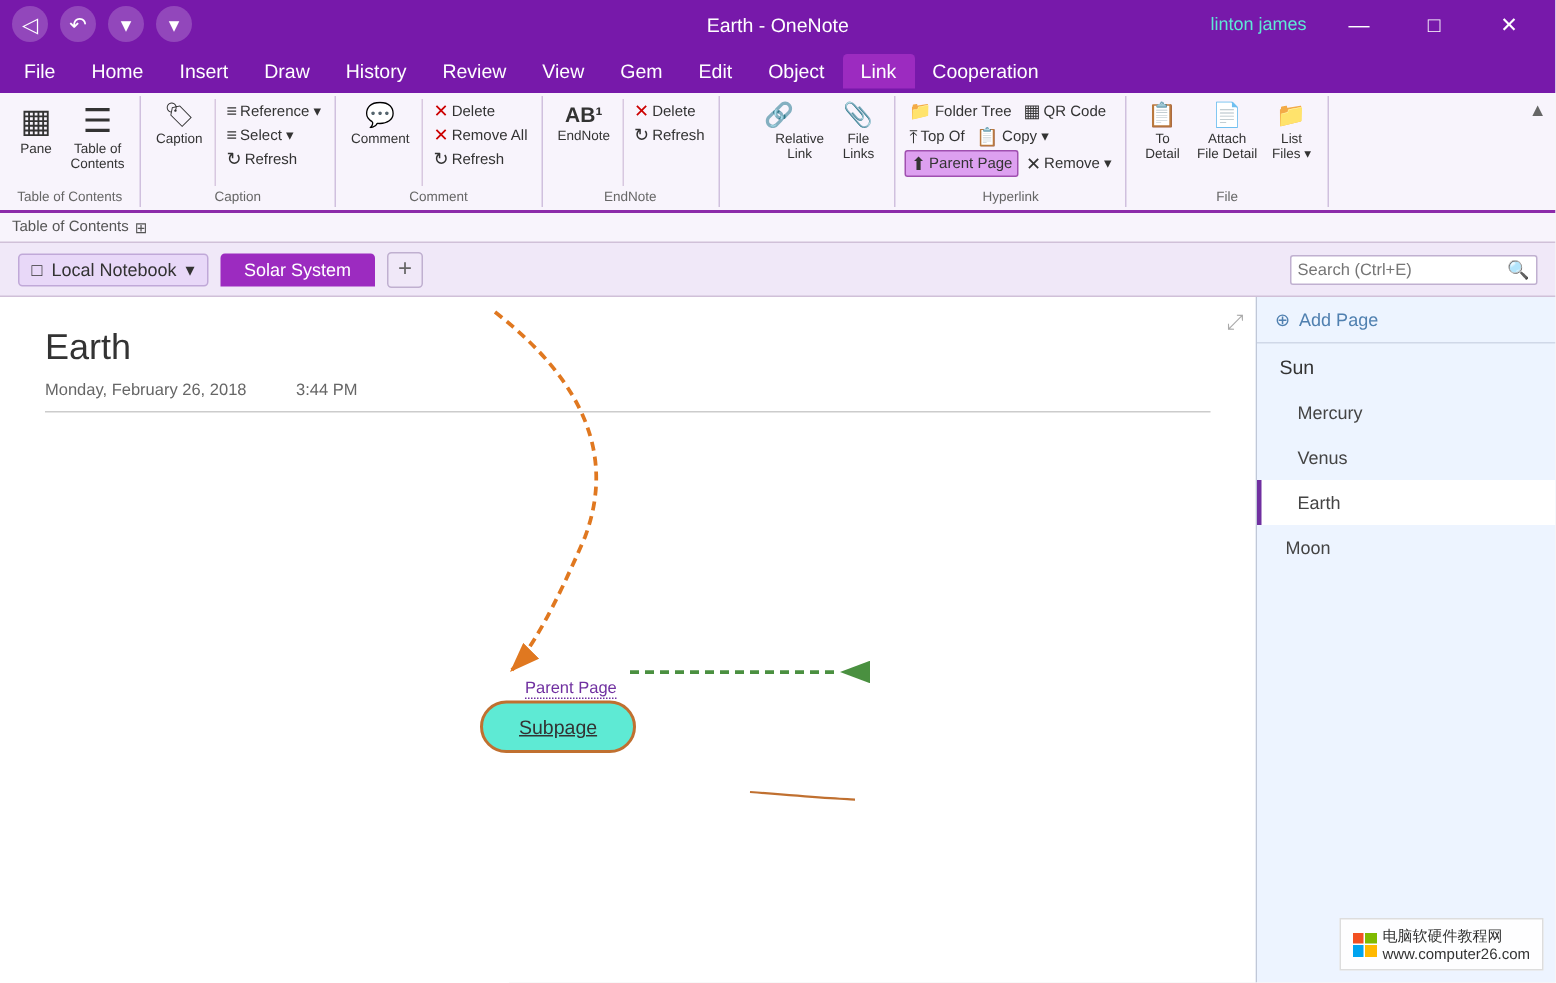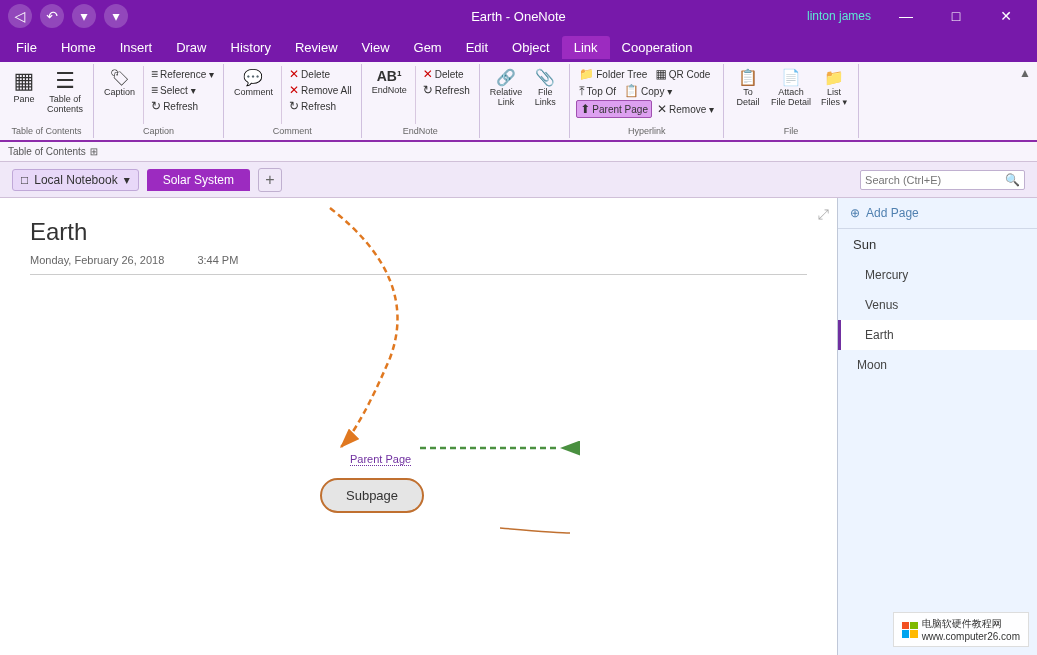--- a/index.html
+++ b/index.html
@@ -335,21 +335,21 @@
         </div>
       </div>
     </div>
     <div class="rg-label">EndNote</div>
   </div>
 
   <div class="rg">
     <div class="rg-inner">
       <div class="rbig">
         <div class="rbig-icon" style="font-size:16px;">🔗</div>
-        <span style="font-size:9px;text-align:center;">Relative<br>Link</span>
+        <span style="font-size:9px;text-align:center;margin-left:27px;">Relative<br>Link</span>
       </div>
       <div class="rbig">
         <div class="rbig-icon" style="font-size:16px;">📎</div>
         <span style="font-size:9px;text-align:center;">File<br>Links</span>
       </div>
     </div>
     <div class="rg-label"></div>
   </div>
 
   <div class="rg" style="min-width:150px;">
@@ -449,21 +449,21 @@
         </marker>
       </defs>
 
       <path d="M 330 10 Q 420 80 390 160 Q 360 230 340 250" stroke="#e07820" stroke-width="2.5" fill="none" stroke-dasharray="6,4" marker-end="url(#arrowhead-orange)"></path>
 
       <path d="M 420 250 L 560 250" stroke="#4a9040" stroke-width="2.5" fill="none" stroke-dasharray="6,4" marker-end="url(#arrowhead-green)"></path>
     </svg>
 
     <div style="position:absolute;top:255px;left:350px;font-size:11px;color:#7030a0;border-bottom:1px dotted #7030a0;">Parent Page</div>
 
-    <div style="position:absolute;bottom:142px;left:320px;border:2px solid #c07030;border-radius:22px;padding:8px 24px;font-size:13px;color:#333;background:#e5e5e5;">Subpage</div>
+    <div style="position:absolute;bottom:153px;left:320px;border:2px solid #c07030;border-radius:22px;padding:8px 24px;font-size:13px;color:#333;background:#5eead4;text-decoration:underline;">Subpage</div>
 
     <svg style="position:absolute;top:0;left:0;width:100%;height:100%;pointer-events:none;">
       <defs>
         <marker id="arrowhead-orange2" markerWidth="8" markerHeight="6" refX="8" refY="3" orient="auto">
           <polygon points="0 0, 8 3, 0 6" fill="#e07820"></polygon>
         </marker>
       </defs>
       <path d="M 500 330 Q 560 335 570 335" stroke="#c07030" stroke-width="1.5" fill="none"></path>
     </svg>
   </div>

